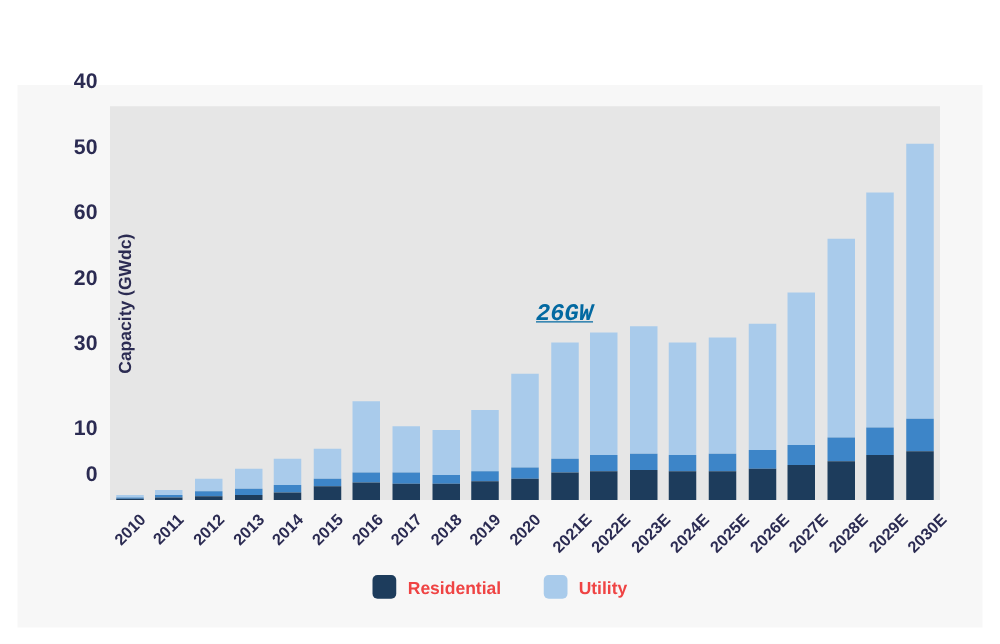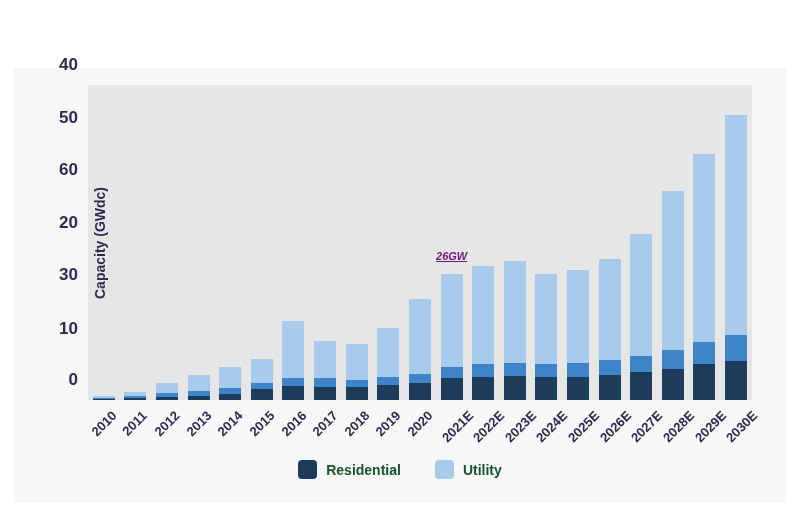--- a/index.html
+++ b/index.html
@@ -102,27 +102,28 @@
     font-weight: 700;
     color: #2b2b52;
     white-space: nowrap;
     transform: rotate(-45deg);
     transform-origin: right top;
     text-align: right;
   }
   
   #annotation-26gw {
     position: absolute;
-    font-size: 11px;
+    font-size: 19px;
     font-weight: 700;
     font-style: italic;
-    color: #701a75;
+    color: #0369a1;
     text-decoration: underline;
     white-space: nowrap;
     transform: translateX(-50%);
+    font-family: Liberation Mono, monospace;
   }
   
   #legend {
     position: absolute;
     left: 0;
     top: 392px;
     width: 772px;
     display: flex;
     justify-content: center;
     align-items: center;
@@ -135,37 +136,37 @@
   }
   .legend-swatch {
     width: 19px;
     height: 19px;
     border-radius: 4px;
     display: block;
   }
   .legend-label {
     font-size: 14px;
     font-weight: 700;
-    color: #14532d;
+    color: #ef4444;
     white-space: nowrap;
   }
 </style>
 </head>
 <body>
 
 <div id="page">
 
 
   <div id="chart-panel">
 
     <div id="plot-area">
       <div id="y-axis-title">Capacity (GWdc)</div>
       <div id="y-ticks">
           <div class="y-tick" style="bottom: 0px;">0</div>
-          <div class="y-tick" style="bottom: 51px;">10</div>
+          <div class="y-tick" style="bottom: 37px;">10</div>
           <div class="y-tick" style="bottom: 105px;">30</div>
           <div class="y-tick" style="bottom: 157.5px;">20</div>
           <div class="y-tick" style="bottom: 210px;">60</div>
           <div class="y-tick" style="bottom: 262.5px;">50</div>
           <div class="y-tick" style="bottom: 315px;">40</div>
         </div>
       <div id="x-ticks">
           <div class="x-tick" style="left: -8.19048px;">2010</div>
           <div class="x-tick" style="left: 23.4286px;">2011</div>
           <div class="x-tick" style="left: 55.0476px;">2012</div>

